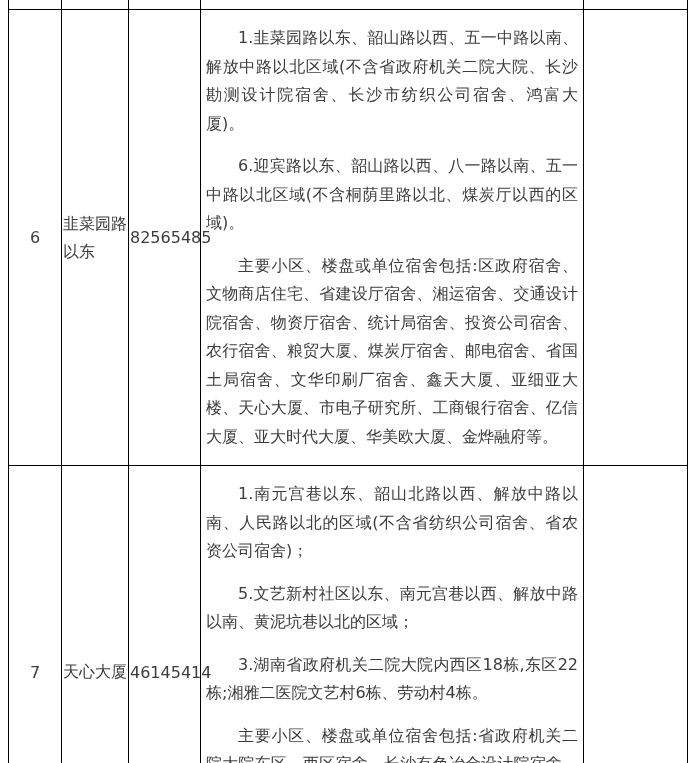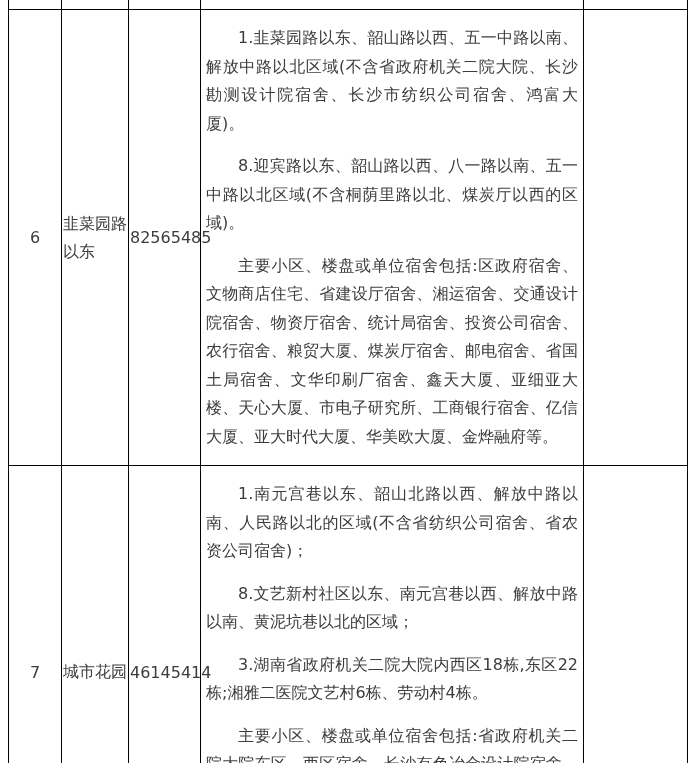--- a/index.html
+++ b/index.html
@@ -85,41 +85,41 @@
         <span>6</span>
       </td>
       <td class="col-school">
         <span>韭菜园路以东</span>
       </td>
       <td class="col-phone">
         <span>82565485</span>
       </td>
       <td class="col-desc">
         <p>1.韭菜园路以东、韶山路以西、五一中路以南、解放中路以北区域(不含省政府机关二院大院、长沙勘测设计院宿舍、长沙市纺织公司宿舍、鸿富大厦)。</p>
-        <p>8.迎宾路以东、韶山路以西、八一路以南、五一中路以北区域(不含桐荫里路以北、煤炭厅以西的区域)。</p>
+        <p>6.迎宾路以东、韶山路以西、八一路以南、五一中路以北区域(不含桐荫里路以北、煤炭厅以西的区域)。</p>
         <p>主要小区、楼盘或单位宿舍包括:区政府宿舍、文物商店住宅、省建设厅宿舍、湘运宿舍、交通设计院宿舍、物资厅宿舍、统计局宿舍、投资公司宿舍、农行宿舍、粮贸大厦、煤炭厅宿舍、邮电宿舍、省国土局宿舍、文华印刷厂宿舍、鑫天大厦、亚细亚大楼、天心大厦、市电子研究所、工商银行宿舍、亿信大厦、亚大时代大厦、华美欧大厦、金烨融府等。</p>
       </td>
       <td class="col-note">
         <span></span>
       </td>
     </tr>
 
     <tr class="row-main-2">
       <td class="col-num">
         <span>7</span>
       </td>
       <td class="col-school">
-        <span>城市花园</span>
+        <span>天心大厦</span>
       </td>
       <td class="col-phone">
         <span>46145414</span>
       </td>
       <td class="col-desc">
         <p>1.南元宫巷以东、韶山北路以西、解放中路以南、人民路以北的区域(不含省纺织公司宿舍、省农资公司宿舍)；</p>
-        <p>8.文艺新村社区以东、南元宫巷以西、解放中路以南、黄泥坑巷以北的区域；</p>
+        <p>5.文艺新村社区以东、南元宫巷以西、解放中路以南、黄泥坑巷以北的区域；</p>
         <p>3.湖南省政府机关二院大院内西区18栋,东区22栋;湘雅二医院文艺村6栋、劳动村4栋。</p>
         <p>主要小区、楼盘或单位宿舍包括:省政府机关二院大院东区、西区宿舍、长沙有色冶金设计院宿舍、南元宫巷教师宿舍、维一星城、城市花园、金佛大厦、三湘万千、湘雅二医院文艺村宿舍、湘雅二医院劳动村宿舍、长沙银行宿舍等。</p>
       </td>
       <td class="col-note">
         <span></span>
       </td>
     </tr>
 
   </tbody>
 </table>

